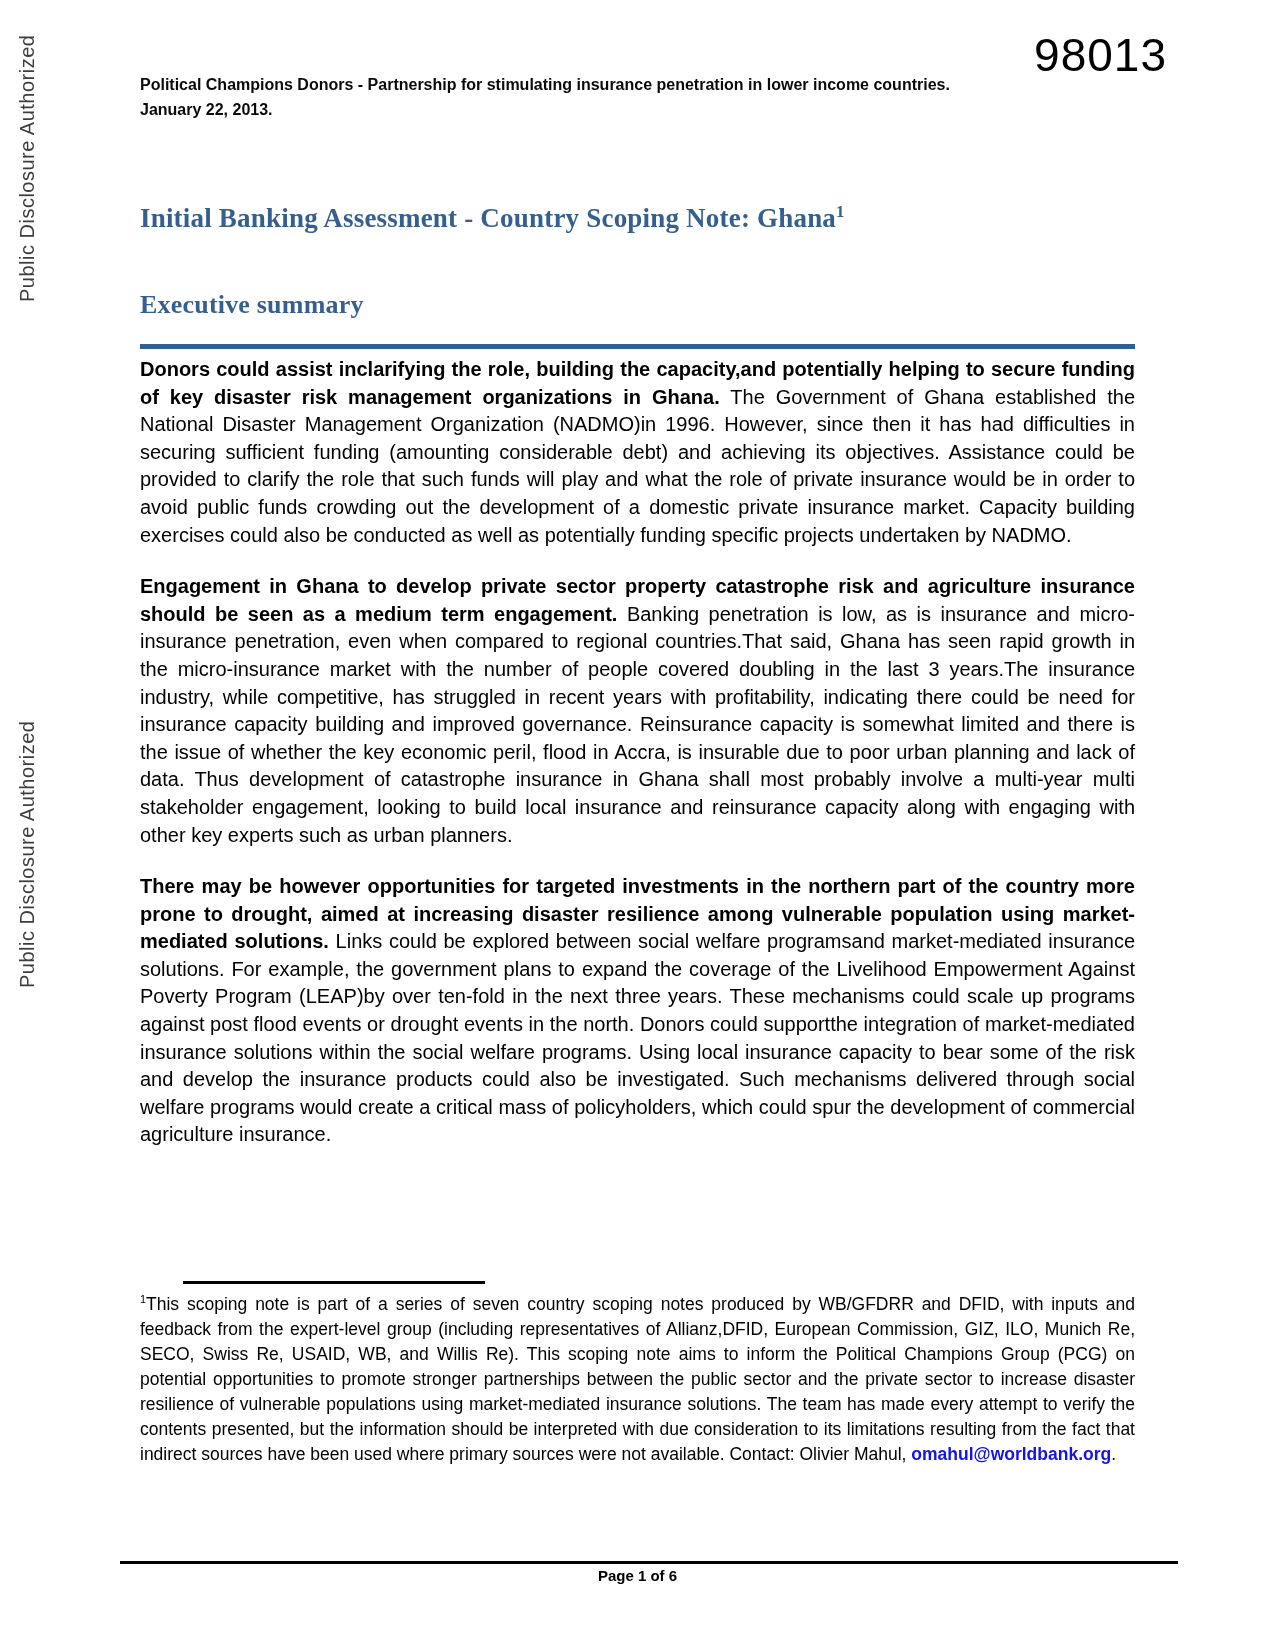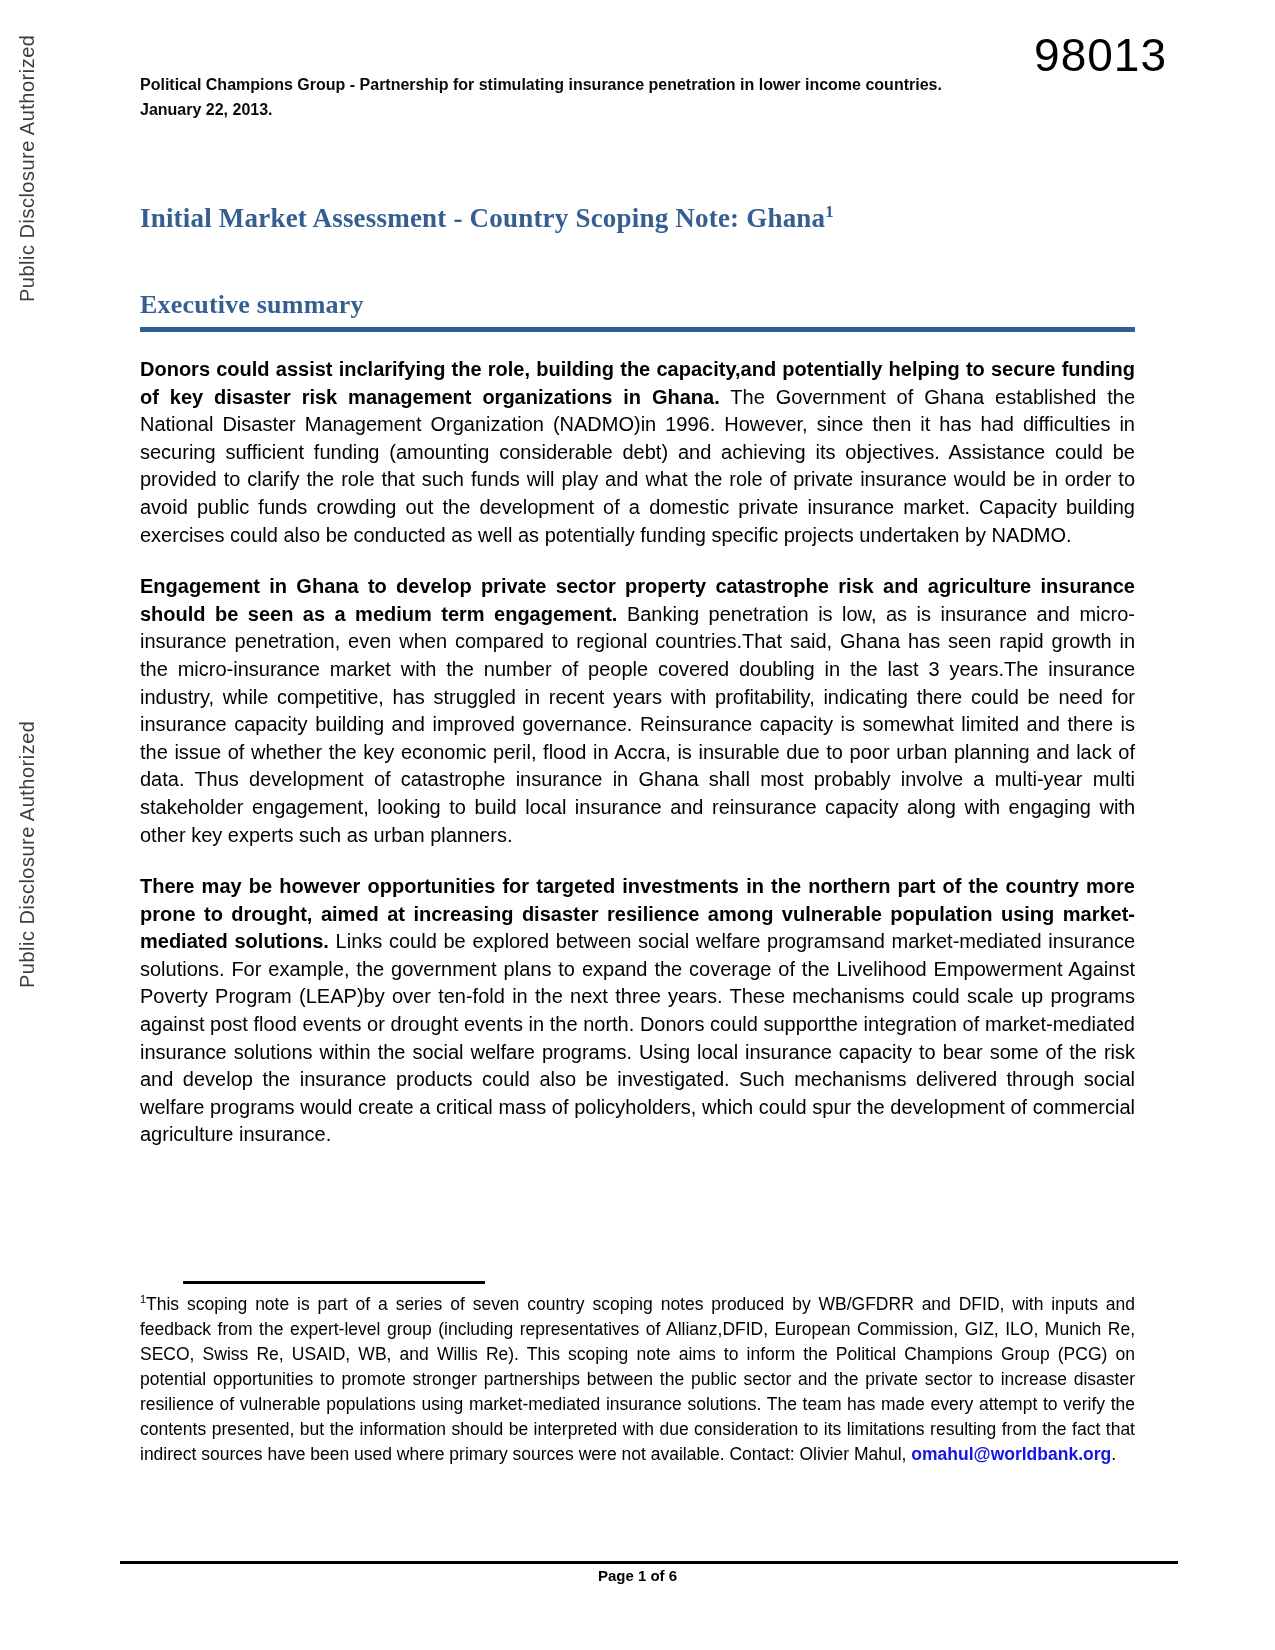--- a/index.html
+++ b/index.html
@@ -66,21 +66,21 @@
     font-size: 62%;
     line-height: 0;
   }
   
   .section-heading-wrap {
     position: absolute;
     left: 140px;
     top: 290px;
     width: 995px;
     border-bottom: 5px solid #2E6095;
-    padding-bottom: 7px;
+    padding-bottom: 24px;
   }
   .section-heading {
     font-family: "Liberation Serif", "DejaVu Serif", serif;
     font-size: 26px;
     font-weight: 700;
     color: #365F91;
     letter-spacing: 0.2px;
   }
   
   .body-text {
@@ -142,25 +142,25 @@
 
 <div class="page">
 
   <div class="stamp stamp-1">Public Disclosure Authorized</div>
 
   <div class="stamp stamp-2">Public Disclosure Authorized</div>
 
   <div class="doc-number">98013</div>
 
   <div class="header">
-    <div>Political Champions Group - Partnership for stimulating insurance penetration in lower income countries.</div>
+    <div>Political Champions Donors - Partnership for stimulating insurance penetration in lower income countries.</div>
     <div>January 22, 2013.</div>
   </div>
 
-  <h1 class="title"><span>Initial Market Assessment - Country Scoping Note: Ghana</span><sup>1</sup></h1>
+  <h1 class="title"><span>Initial Banking Assessment - Country Scoping Note: Ghana</span><sup>1</sup></h1>
 
   <div class="section-heading-wrap">
     <h2 class="section-heading">Executive summary</h2>
   </div>
 
   <div class="body-text">
     <p><span class="lead">Donors could assist inclarifying the role, building the capacity,and potentially helping to secure funding of key disaster risk management organizations in Ghana.</span><span> The Government of Ghana established the National Disaster Management Organization (NADMO)in 1996. However, since then it has had difficulties in securing sufficient funding (amounting considerable debt) and achieving its objectives. Assistance could be provided to clarify the role that such funds will play and what the role of private insurance would be in order to avoid public funds crowding out the development of a domestic private insurance market. Capacity building exercises could also be conducted as well as potentially funding specific projects undertaken by NADMO.</span></p>
     <p><span class="lead">Engagement in Ghana to develop private sector property catastrophe risk and agriculture insurance should be seen as a medium term engagement.</span><span> Banking penetration is low, as is insurance and micro-insurance penetration, even when compared to regional countries.That said, Ghana has seen rapid growth in the micro-insurance market with the number of people covered doubling in the last 3 years.The insurance industry, while competitive, has struggled in recent years with profitability, indicating there could be need for insurance capacity building and improved governance. Reinsurance capacity is somewhat limited and there is the issue of whether the key economic peril, flood in Accra, is insurable due to poor urban planning and lack of data. Thus development of catastrophe insurance in Ghana shall most probably involve a multi-year multi stakeholder engagement, looking to build local insurance and reinsurance capacity along with engaging with other key experts such as urban planners.</span></p>
     <p><span class="lead">There may be however opportunities for targeted investments in the northern part of the country more prone to drought, aimed at increasing disaster resilience among vulnerable population using market-mediated solutions.</span><span>  Links could be explored between social welfare programsand market-mediated insurance solutions. For example, the government plans to expand the coverage of the Livelihood Empowerment Against Poverty Program (LEAP)by over ten-fold in the next three years. These mechanisms could scale up programs against post flood events or drought events in the north. Donors could supportthe integration of market-mediated insurance solutions within the social welfare programs.  Using local insurance capacity to bear some of the risk and develop the insurance products could also be investigated.  Such mechanisms delivered through social welfare programs would create a critical mass of policyholders, which could spur the development of commercial agriculture insurance.</span></p>
   </div>

